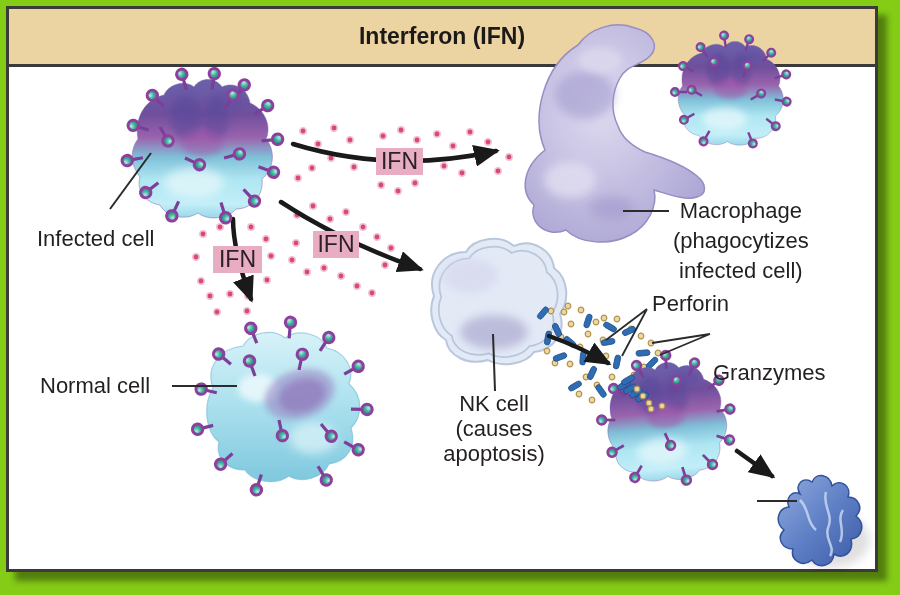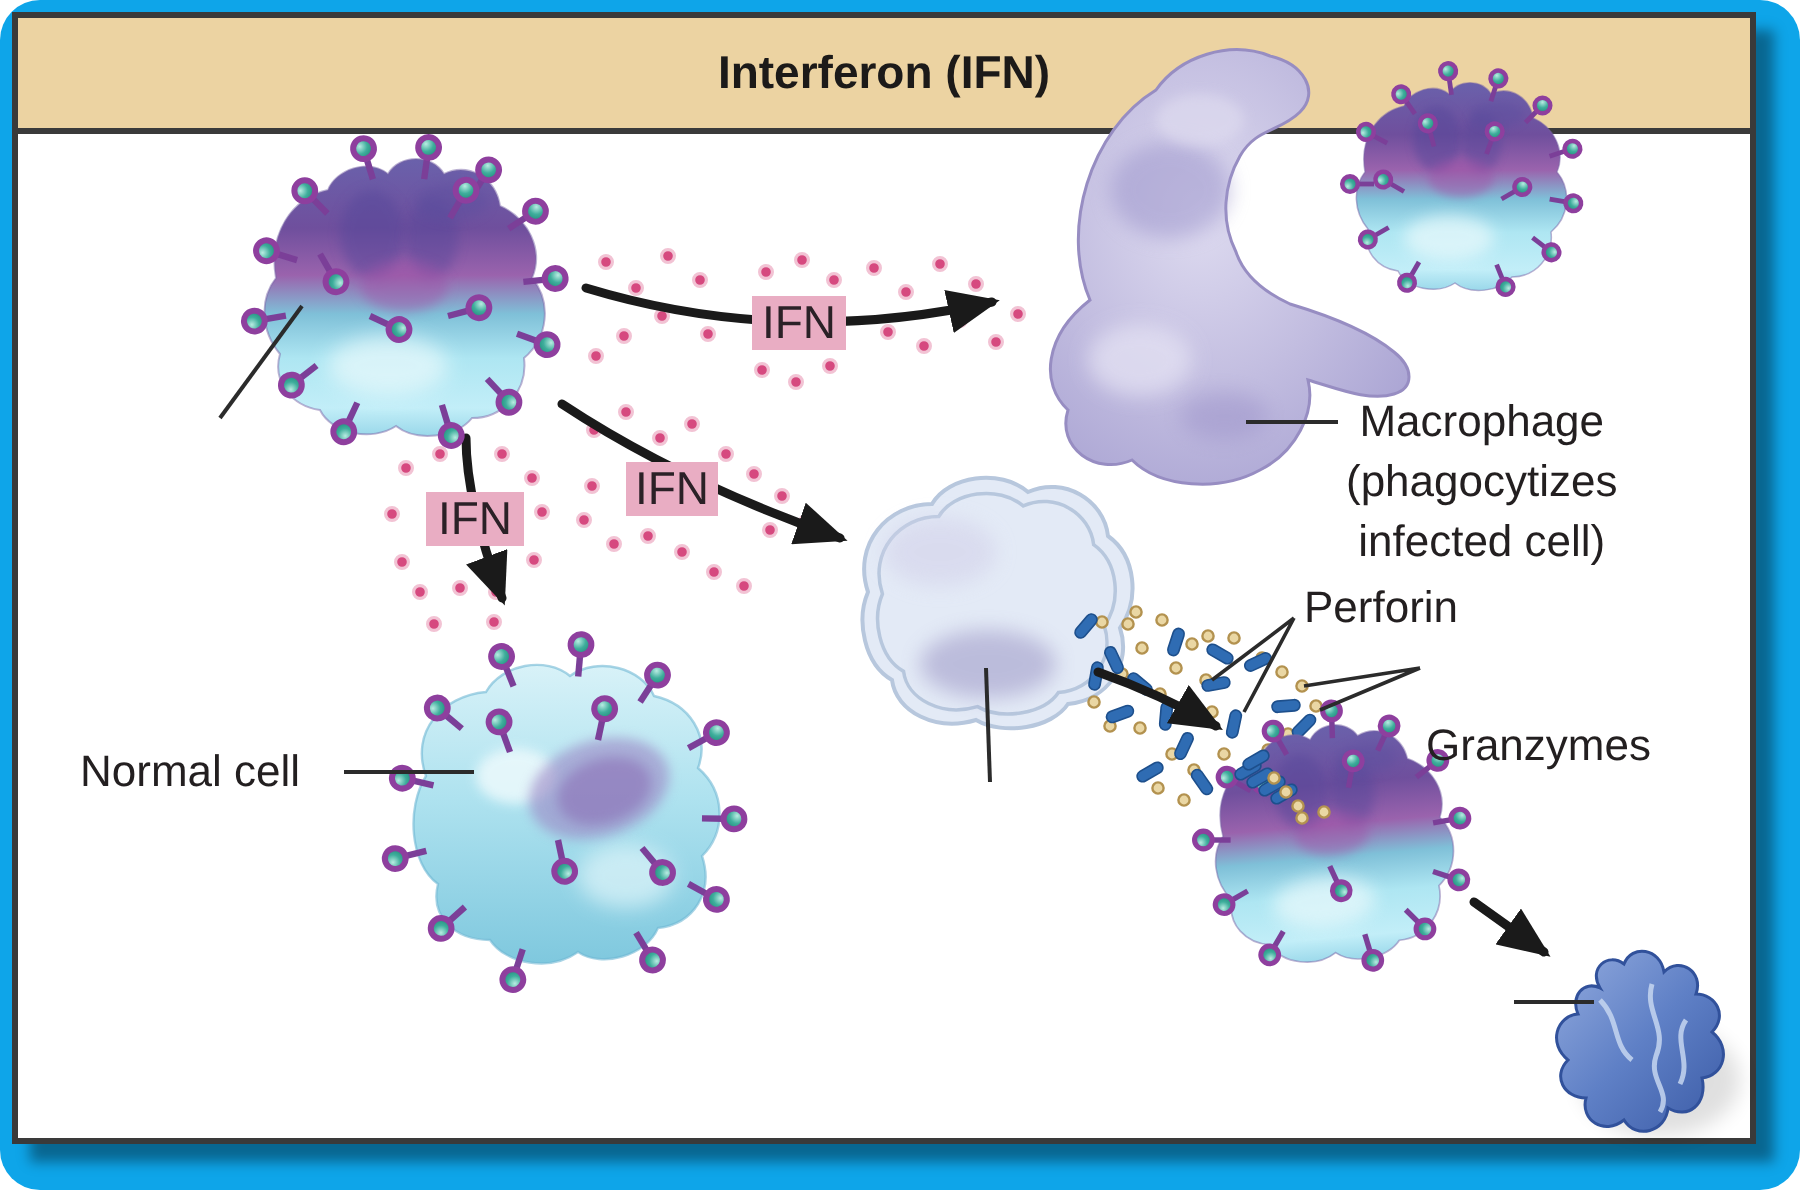--- a/index.html
+++ b/index.html
@@ -1,17 +1,17 @@
 <!DOCTYPE html>
 <html><head>
 <meta charset="utf-8">
 <style>
   html,body{margin:0;padding:0;background:#ffffff;}
-  #stage{position:relative;width:900px;height:595px;background:#0ea5e9;overflow:hidden;
-         font-family:"Liberation Sans",sans-serif;border-radius:20px;}
+  #stage{position:relative;width:900px;height:595px;background:#84cc16;overflow:hidden;
+         font-family:"Liberation Sans",sans-serif;}
   #frame{position:absolute;left:6px;top:6px;width:866px;height:560px;background:#ffffff;
          border:3px solid #3a3a3a;box-shadow:9px 9px 6px rgba(0,0,0,0.38);}
   #header{position:absolute;left:0;top:0;width:100%;height:55px;background:#ecd3a2;
           border-bottom:3px solid #3a3a3a;}
   #title{width:100%;text-align:center;line-height:55px;font-size:23px;font-weight:bold;color:#1c1a19;}
   #scene{position:absolute;left:0;top:0;width:900px;height:595px;}
   .lbl{position:absolute;font-size:22px;line-height:1.18;color:#231f20;white-space:pre-line;}
   .lbl.center{text-align:center;}
   .mac{line-height:30px;text-align:center;}
   .nk{line-height:25px;}
@@ -365,19 +365,23 @@
     <line class="leader" x1="493" y1="334" x2="495" y2="391"></line>
     <path class="thinleader" d="M647,309 L606,340 M647,309 L622,356"></path>
     <path class="thinleader" d="M710,334 L652,343 M710,334 L660,355"></path>
     <line class="leader" x1="757" y1="501" x2="797" y2="501"></line>
   </svg>
 
   <div class="ifn-badge" style="left:376px;top:148px;width:47px;height:27px;">IFN</div>
   <div class="ifn-badge" style="left:313px;top:231px;width:46px;height:27px;">IFN</div>
   <div class="ifn-badge" style="left:213px;top:246px;width:49px;height:27px;">IFN</div>
 
+  <div class="lbl" style="left:37px;top:226px;">Infected cell</div>
   <div class="lbl" style="left:40px;top:373px;">Normal cell</div>
   <div class="lbl mac" style="left:673px;top:196px;">Macrophage
 (phagocytizes
 infected cell)</div>
+  <div class="lbl nk center" style="left:418px;top:391px;width:152px;">NK cell
+(causes
+apoptosis)</div>
   <div class="lbl" style="left:652px;top:291px;">Perforin</div>
   <div class="lbl" style="left:713px;top:322px;margin-top:38px;">Granzymes</div>
 </div>
 
 </body></html>

